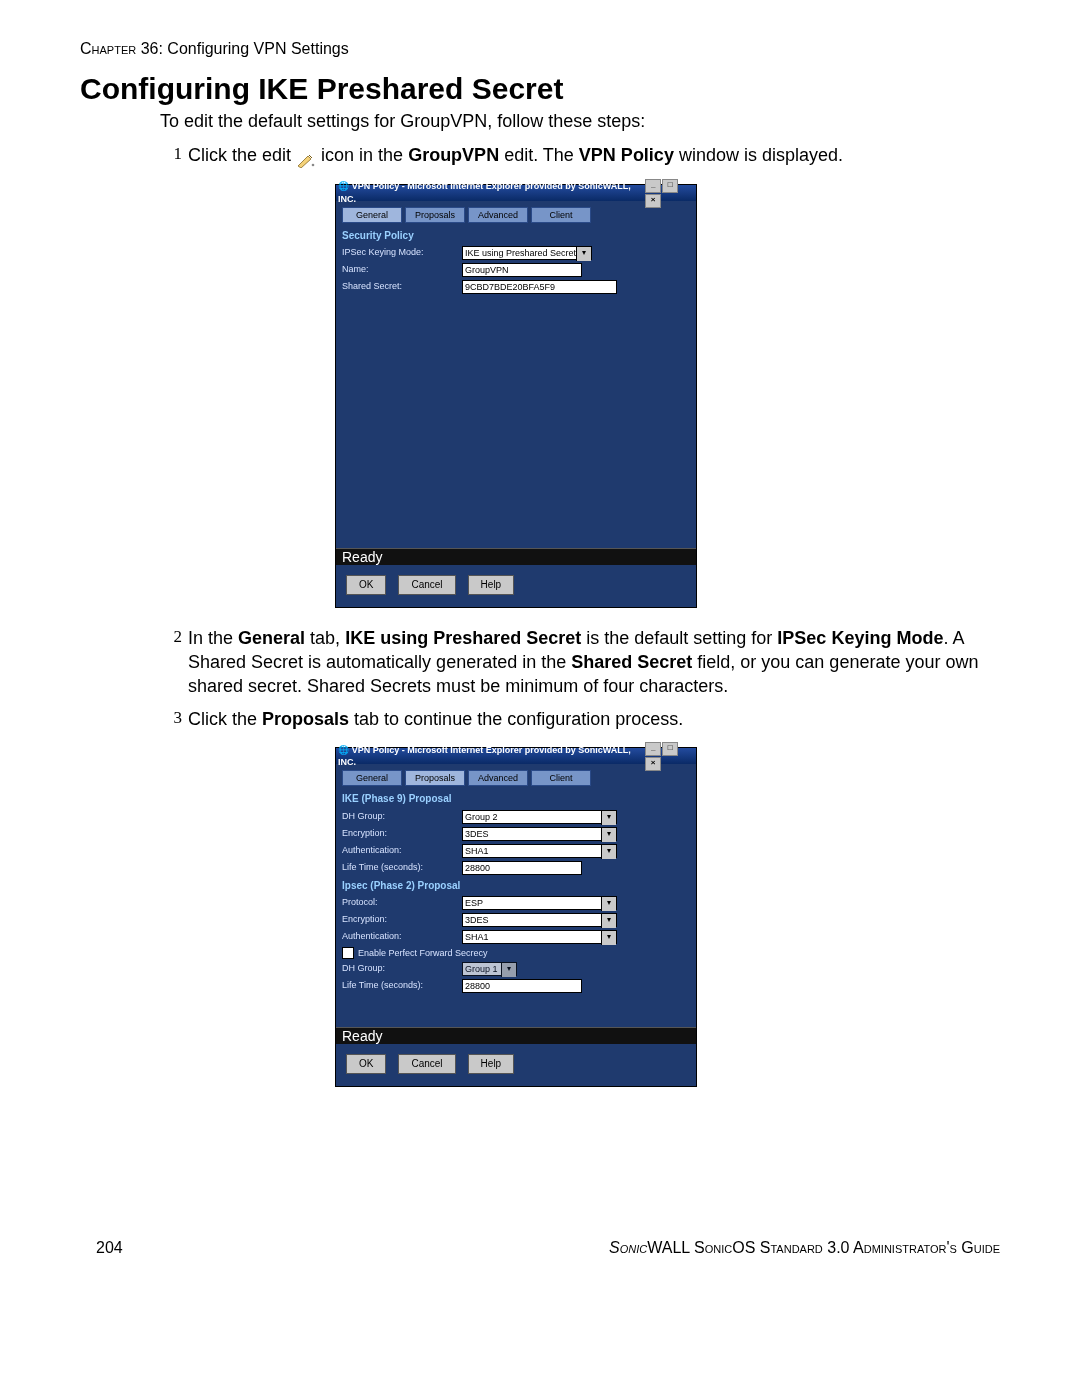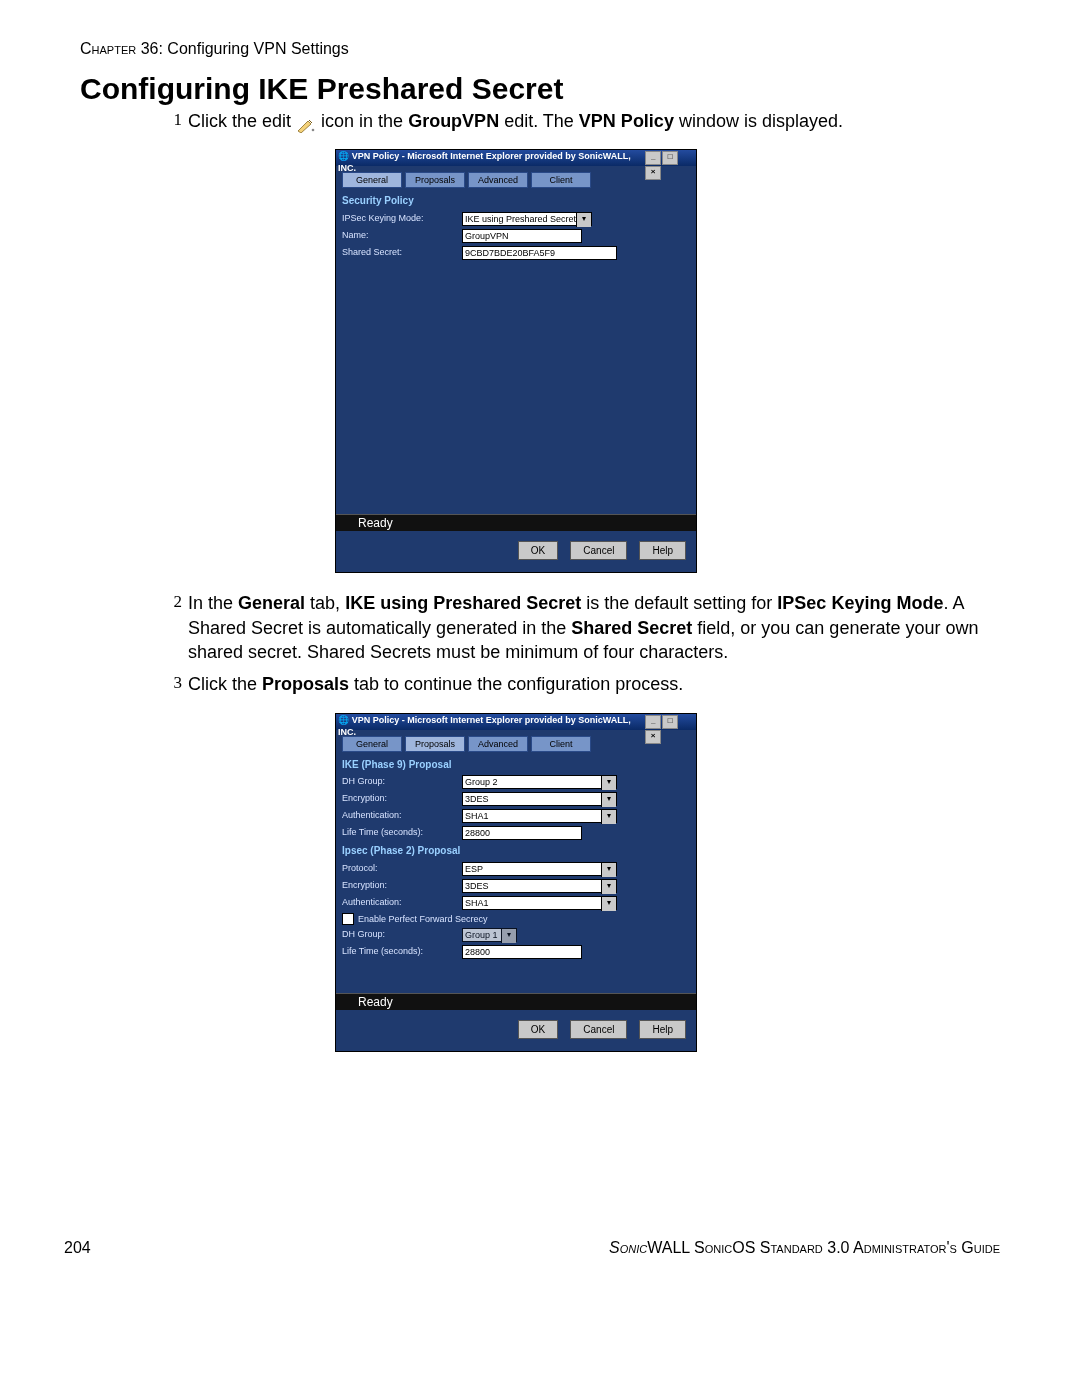--- a/index.html
+++ b/index.html
@@ -10,58 +10,59 @@
   .intro{margin-bottom:10px}
   .step{display:flex;margin-bottom:8px}
   .step .num{min-width:22px;text-align:right;margin-right:6px;font-family:"Times New Roman",serif;font-size:17px}
   .step .txt{flex:1}
   .b{font-weight:bold}
   .edit-icon{display:inline-block;width:20px;height:14px;vertical-align:middle}
   .edit-icon svg{width:100%;height:100%}
   
   .dlg-wrap{margin:16px 0 18px 175px}
   .dlg{width:360px;border:1px solid #000;background:#1f3a6e;font-family:Tahoma,Arial,sans-serif;font-size:9px;color:#d7e3ff}
-  .titlebar{height:16px;background:linear-gradient(#234b9e,#0a2a66);color:#fff;font-weight:bold;font-size:9px;display:flex;justify-content:space-between;padding:0 2px}
+  .titlebar{height:16px;background:linear-gradient(#234b9e,#0a2a66);color:#fff;font-weight:bold;font-size:9px;display:flex;align-items:center;justify-content:space-between;padding:0 2px}
   .titlebar .btns span{display:inline-block;width:14px;height:12px;border:1px solid #888;background:#c9c9c9;color:#000;text-align:center;line-height:10px;font-size:8px;margin-left:1px}
   .dlg-inner{padding:6px}
   .tabs{display:flex;gap:3px;margin-bottom:6px}
   .tab{background:#7795c8;border:1px solid #2a4a88;color:#000;font-size:9px;padding:1px 0;width:58px;text-align:center}
   .tab.active{background:#9fb6dd}
   .section-title{color:#9ad0ff;font-weight:bold;font-size:10px;margin:4px 0}
   .row{display:flex;margin:3px 0}
   .row .lbl{width:120px;color:#d7e3ff}
   .fld{background:#fff;color:#000;border:1px solid #000;height:14px;line-height:12px;padding:0 2px;font-size:9px;box-sizing:border-box}
   .fld.w155{width:155px}
   .fld.w120{width:120px}
   .sel{position:relative}
   .sel:after{content:"▾";position:absolute;right:0;top:0;width:14px;height:14px;line-height:12px;text-align:center;background:#c9c9c9;border-left:1px solid #000;font-size:8px;color:#000}
   .chk{display:inline-block;width:10px;height:10px;border:1px solid #000;background:#fff;margin-right:4px;vertical-align:middle}
   .spacer1{height:245px}
   .spacer2{height:25px}
-  .statusbar{height:16px;background:#111;color:#fff;font-size:12px;display:flex;align-items:center;padding:0 22px;border-top:1px solid #555}
-  .footer-btns{display:flex;justify-content:flex-end;gap:12px;padding:10px 10px 12px 0}
+  .statusbar{height:16px;background:#111;color:#fff;font-size:14px;display:flex;align-items:center;padding:0 6px;border-top:1px solid #555}
+  .footer-btns{display:flex;justify-content:flex-start;gap:12px;padding:10px 10px 12px 10px}
   .footer-btns .btn{background:#c9c9c9;border:1px solid #555;color:#000;font-size:10px;padding:2px 12px}
   
-  .page-footer{position:absolute;bottom:50px;left:64px;right:80px;display:flex;justify-content:space-between;align-items:baseline;font-size:16px}
+  .page-footer{position:absolute;bottom:50px;left:96px;right:80px;display:flex;justify-content:space-between;align-items:baseline;font-size:16px}
   .guide{font-variant:small-caps}
   .guide .sw{font-style:italic;font-weight:normal}
 </style>
 </head>
 <body>
 
 <div class="page">
   <div class="chapter">
     <span style="font-variant:small-caps">Chapter</span>
     <span>36</span>:
     <span>Configuring VPN Settings</span>
   </div>
 
   <h1>Configuring IKE Preshared Secret</h1>
 
   <div class="body">
+    <div class="intro">To edit the default settings for GroupVPN, follow these steps:</div>
 
     <div class="step">
       <div class="num">1</div>
       <div class="txt">
         <span>Click the edit </span>
         <span class="edit-icon">
           <svg viewBox="0 0 20 14">
               <path d="M2 12 L12 2 L15 5 L5 14 Z" fill="#f4d27a" stroke="#7a5a10" stroke-width="0.7"></path>
               <path d="M13 1 L16 4" stroke="#7a5a10" stroke-width="1"></path>
               <circle cx="17" cy="11" r="1.3" fill="#888"></circle>

